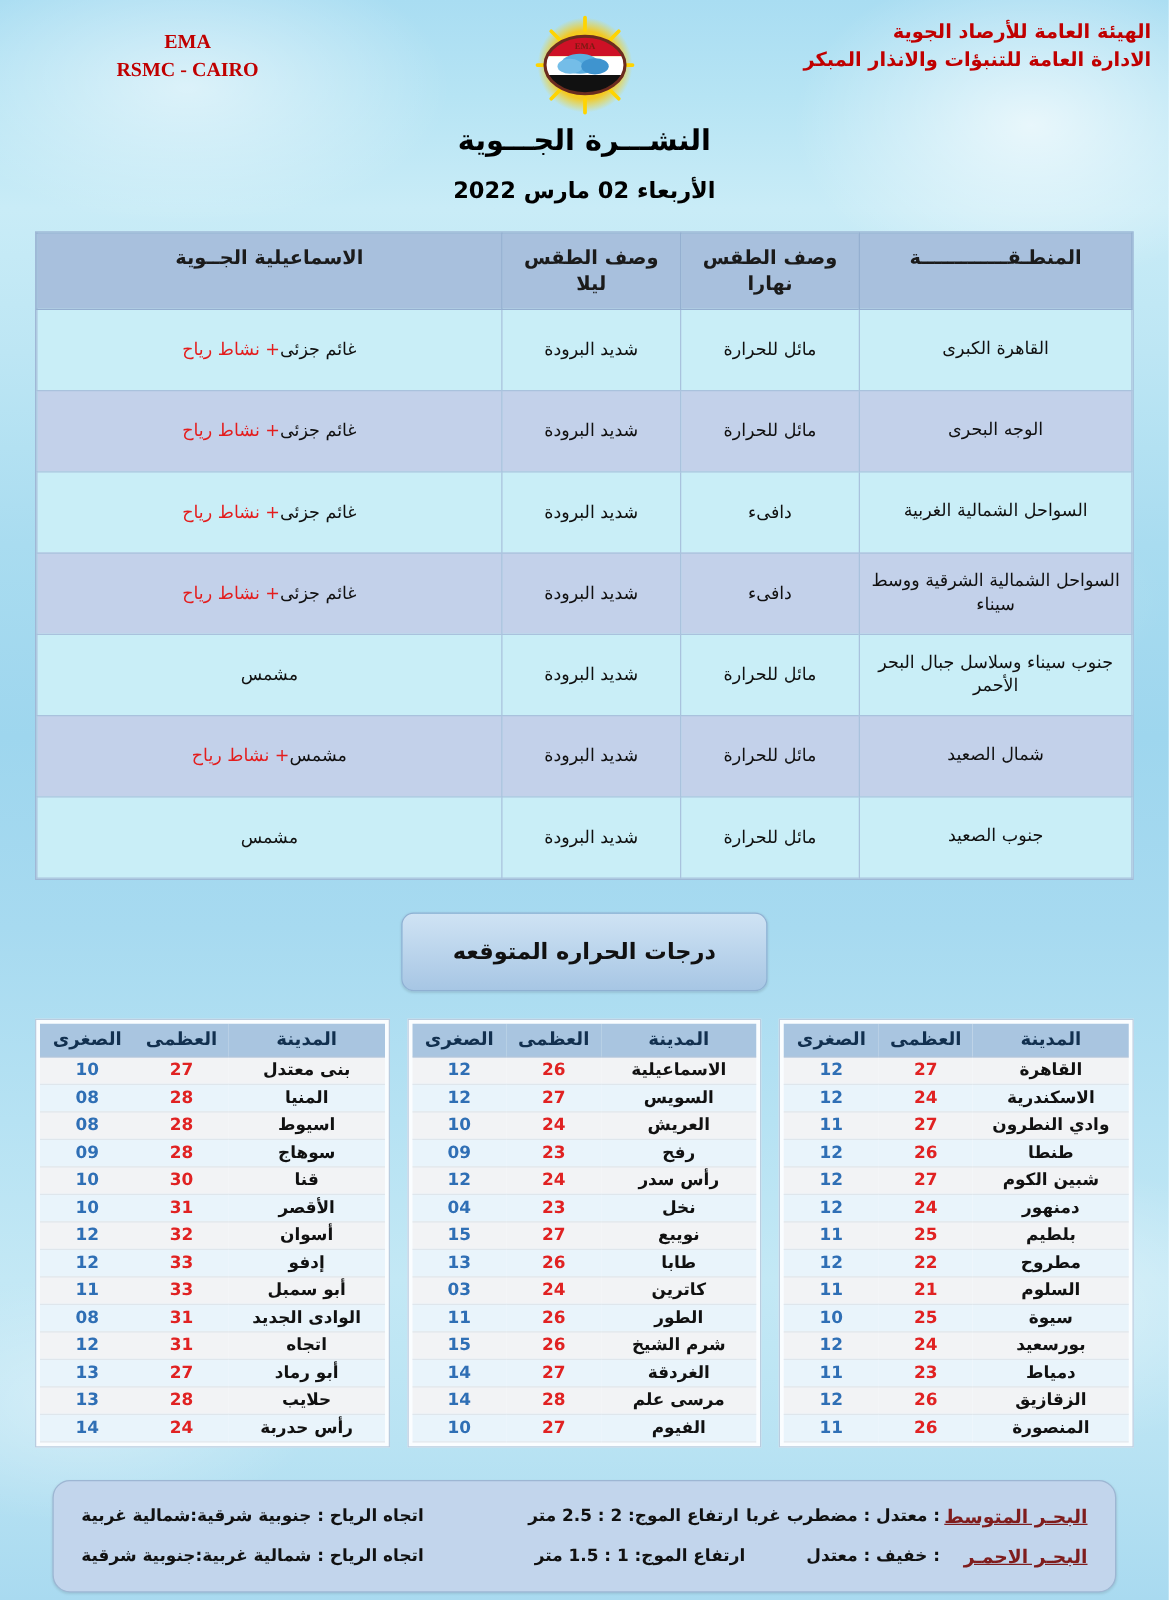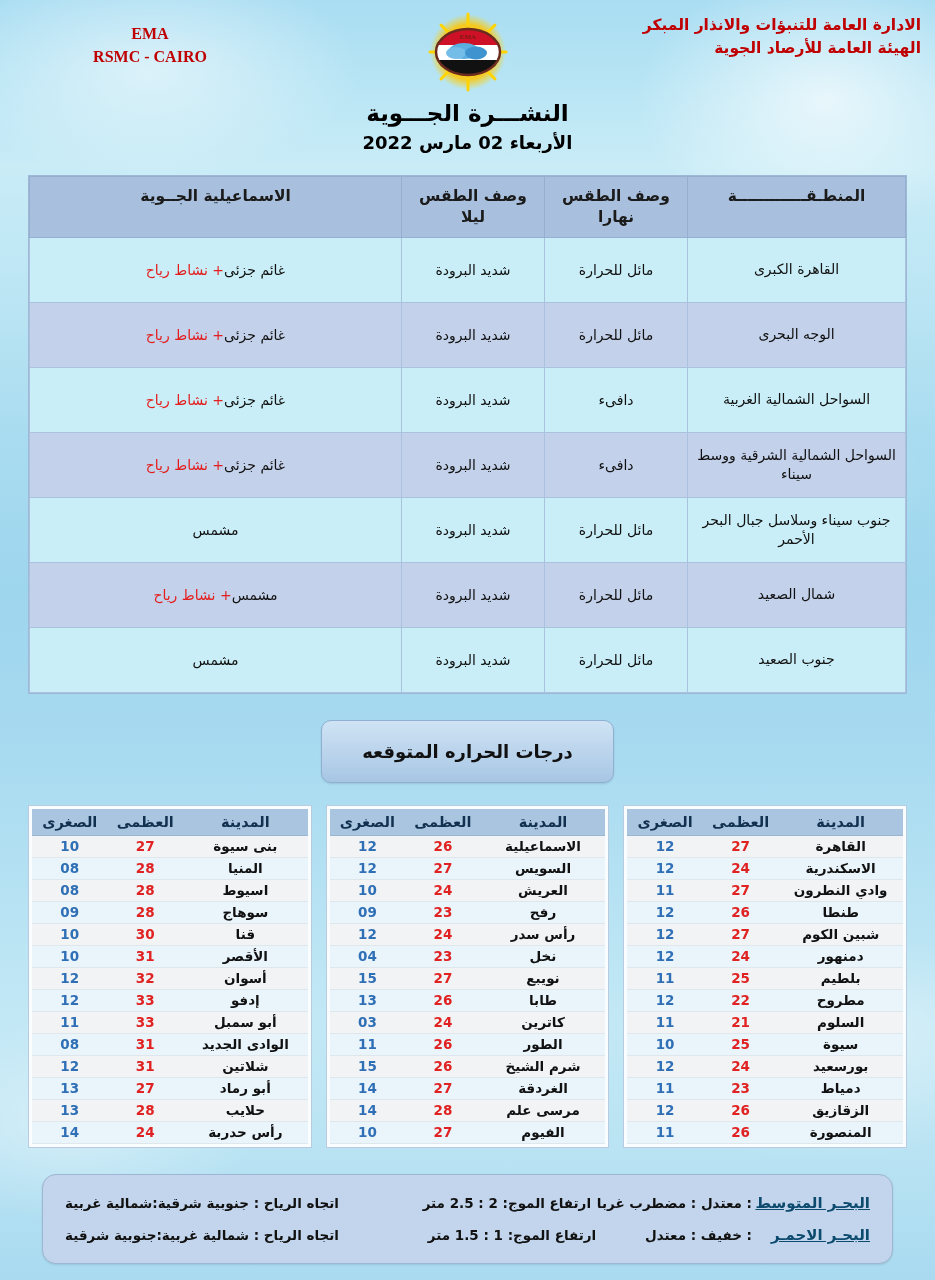--- a/index.html
+++ b/index.html
@@ -85,21 +85,21 @@
     margin-top: 4px;
     color: #000;
     font-weight: bold;
   }
   .bulletin-title .line1 {
     font-size: 23px;
     letter-spacing: 0.5px;
   }
   .bulletin-title .line2 {
     font-size: 18px;
-    margin-top: 6px;
+    margin-top: 16px;
   }
 
   
   .main-table-wrap {
     margin: 22px 28px 0 28px;
     border: 1px solid #9fb8d6;
     background: #c9eef7;
   }
   table.main-table {
     width: 100%;
@@ -209,21 +209,21 @@
     display: flex;
     align-items: center;
     justify-content: space-between;
     padding: 7px 4px;
     font-size: 13.5px;
     font-weight: bold;
     color: #111;
     white-space: nowrap;
   }
   .sea-name {
-    color: #0c4a6e;
+    color: #7f1d1d;
     text-decoration: underline;
     font-size: 15px;
     min-width: 118px;
     text-align: right;
   }
   .sea-state { min-width: 150px; text-align: right; }
   .sea-wave  { min-width: 180px; text-align: center; }
   .sea-wind  { flex: 1; text-align: left; }
 
   
@@ -248,22 +248,22 @@
 <div class="cloud" style="right:-80px; top:-30px; width:380px; height:260px; opacity:.7;"></div>
 <div class="cloud" style="left:40%; top:380px; width:560px; height:200px; opacity:.35;"></div>
 <div class="cloud" style="right:-100px; bottom:120px; width:420px; height:230px; opacity:.45;"></div>
 <div class="cloud" style="left:-120px; bottom:60px; width:380px; height:200px; opacity:.4;"></div>
 
 <div class="page">
 
   <div class="header">
 
     <div class="org-titles">
+      <div>الهيئة العامة للأرصاد الجوية</div>
       <div>الادارة العامة للتنبؤات والانذار المبكر</div>
-      <div>الهيئة العامة للأرصاد الجوية</div>
     </div>
 
     <div class="ema-label">
       <div>EMA</div>
       <div>RSMC - CAIRO</div>
     </div>
 
     <div class="logo">
       <svg viewBox="0 0 96 80" width="96" height="80" aria-hidden="true">
         <defs>
@@ -542,21 +542,21 @@
         <table class="temp-table">
           <thead>
             <tr>
               <th class="c-city">المدينة</th>
               <th class="c-max">العظمى</th>
               <th class="c-min">الصغرى</th>
             </tr>
           </thead>
           <tbody>
             <tr class="t-odd">
-              <td class="city">بنى سيوة</td>
+              <td class="city">بنى معتدل</td>
               <td class="max">27</td>
               <td class="min">10</td>
             </tr>
             <tr class="t-even">
               <td class="city">المنيا</td>
               <td class="max">28</td>
               <td class="min">08</td>
             </tr>
             <tr class="t-odd">
               <td class="city">اسيوط</td>
@@ -592,21 +592,21 @@
               <td class="city">أبو سمبل</td>
               <td class="max">33</td>
               <td class="min">11</td>
             </tr>
             <tr class="t-even">
               <td class="city">الوادى الجديد</td>
               <td class="max">31</td>
               <td class="min">08</td>
             </tr>
             <tr class="t-odd">
-              <td class="city">شلاتين</td>
+              <td class="city">اتجاه</td>
               <td class="max">31</td>
               <td class="min">12</td>
             </tr>
             <tr class="t-even">
               <td class="city">أبو رماد</td>
               <td class="max">27</td>
               <td class="min">13</td>
             </tr>
             <tr class="t-odd">
               <td class="city">حلايب</td>

